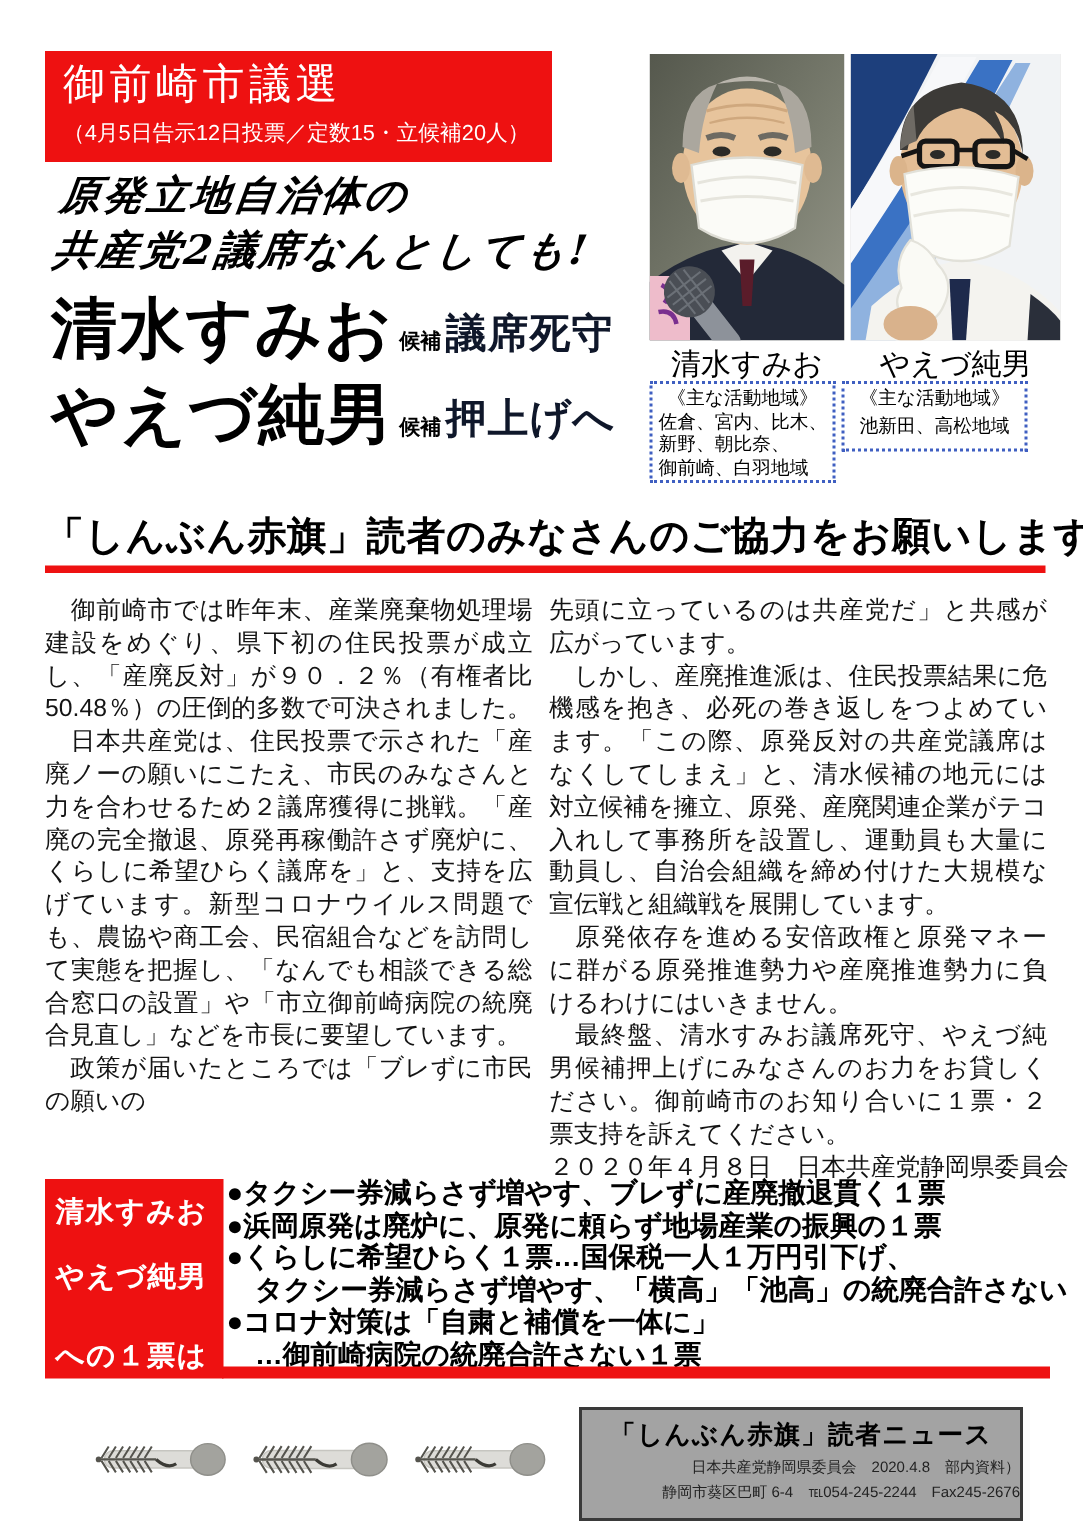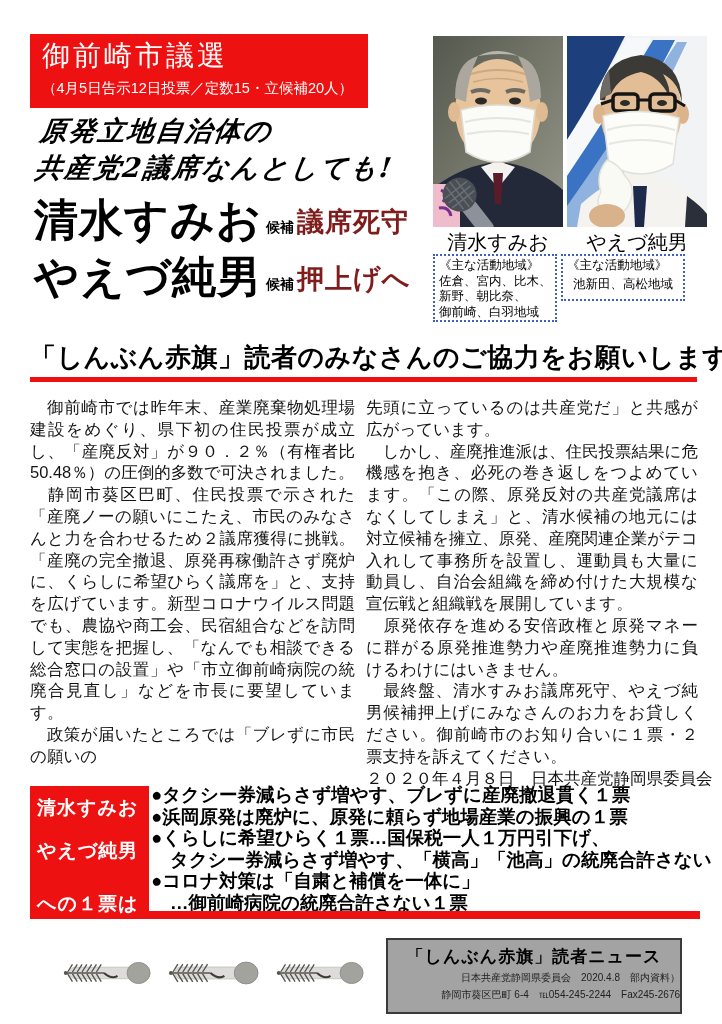--- a/index.html
+++ b/index.html
@@ -28,30 +28,30 @@
   
   .headline{left:38px;top:112px;font-family:"DejaVu Serif", serif;font-style:italic;font-weight:900;
     font-size:27px;line-height:37px;letter-spacing:2px;transform:skewX(-7deg);color:#000;white-space:nowrap;}
 
   
   .names{left:34px;top:198px;}
   .name-row{display:flex;align-items:flex-end;white-space:nowrap;}
   .name-row + .name-row{margin-top:13px;}
   .name-big{font-size:44px;font-weight:900;letter-spacing:1px;line-height:1;color:#000;}
   .name-suffix{font-size:14px;font-weight:700;padding:0 3px 5px 4px;color:#000;}
-  .name-goal{font-size:27px;font-weight:900;letter-spacing:1px;padding-bottom:2px;color:#7f1d1d;}
+  .name-goal{font-size:27px;font-weight:900;letter-spacing:1px;padding-bottom:2px;color:#0f172a;}
 
   
   .photo{display:block;}
   .photo-frame{overflow:hidden;background:#ddd;}
   .photo-name{font-size:20px;text-align:center;color:#000;white-space:nowrap;}
 
   
   .area-box{border:2px dotted var(--box-blue);padding:2px 4px;font-size:12.5px;line-height:15.5px;color:#000;background:#fff;}
-  .area-title{font-size:12.5px;}
+  .area-title{text-align:center;font-size:12.5px;}
   .area-line{white-space:nowrap;}
   .area-center .area-line{text-align:center;margin-top:3px;}
 
   
   .slogan{left:30px;top:340px;width:667px;font-size:26px;font-weight:700;letter-spacing:0.5px;white-space:nowrap;color:#000;}
   .slogan-underline{left:30px;top:377px;width:667px;height:5px;background:var(--red);}
 
   
   .col{font-size:16.5px;line-height:21.8px;text-align:justify;color:#141414;}
   .col-left{left:30px;top:397px;width:325px;}
@@ -196,21 +196,21 @@
   <div class="abs area-box area-center" style="left:561px;top:254px;width:124px;height:47px;">
     <div class="area-title">《主な活動地域》</div>
     <div class="area-line">池新田、高松地域</div>
   </div>
 
   <div class="abs slogan">「しんぶん赤旗」読者のみなさんのご協力をお願いします。</div>
   <div class="abs slogan-underline"></div>
 
   <div class="abs col col-left">
     <p>　御前崎市では昨年末、産業廃棄物処理場建設をめぐり、県下初の住民投票が成立し、「産廃反対」が９０．２％（有権者比50.48％）の圧倒的多数で可決されました。</p>
-    <p>　静岡市葵区巴町、住民投票で示された「産廃ノーの願いにこたえ、市民のみなさんと力を合わせるため２議席獲得に挑戦。「産廃の完全撤退、原発再稼働許さず廃炉に、くらしに希望ひらく議席を」と、支持を広げています。新型コロナウイルス問題でも、農協や商工会、民宿組合などを訪問して実態を把握し、「なんでも相談できる総合窓口の設置」や「市立御前崎病院の統廃合見直し」などを市長に要望しています。</p>
+    <p>　日本共産党は、住民投票で示された「産廃ノーの願いにこたえ、市民のみなさんと力を合わせるため２議席獲得に挑戦。「産廃の完全撤退、原発再稼働許さず廃炉に、くらしに希望ひらく議席を」と、支持を広げています。新型コロナウイルス問題でも、農協や商工会、民宿組合などを訪問して実態を把握し、「なんでも相談できる総合窓口の設置」や「市立御前崎病院の統廃合見直し」などを市長に要望しています。</p>
     <p>　政策が届いたところでは「ブレずに市民の願いの</p>
   </div>
   <div class="abs col col-right">
     <p>先頭に立っているのは共産党だ」と共感が広がっています。</p>
     <p>　しかし、産廃推進派は、住民投票結果に危機感を抱き、必死の巻き返しをつよめています。「この際、原発反対の共産党議席はなくしてしまえ」と、清水候補の地元には対立候補を擁立、原発、産廃関連企業がテコ入れして事務所を設置し、運動員も大量に動員し、自治会組織を締め付けた大規模な宣伝戦と組織戦を展開しています。</p>
     <p>　原発依存を進める安倍政権と原発マネーに群がる原発推進勢力や産廃推進勢力に負けるわけにはいきません。</p>
     <p>　最終盤、清水すみお議席死守、やえづ純男候補押上げにみなさんのお力をお貸しください。御前崎市のお知り合いに１票・２票支持を訴えてください。</p>
     <p class="date-line">２０２０年４月８日　日本共産党静岡県委員会</p>
   </div>
 

